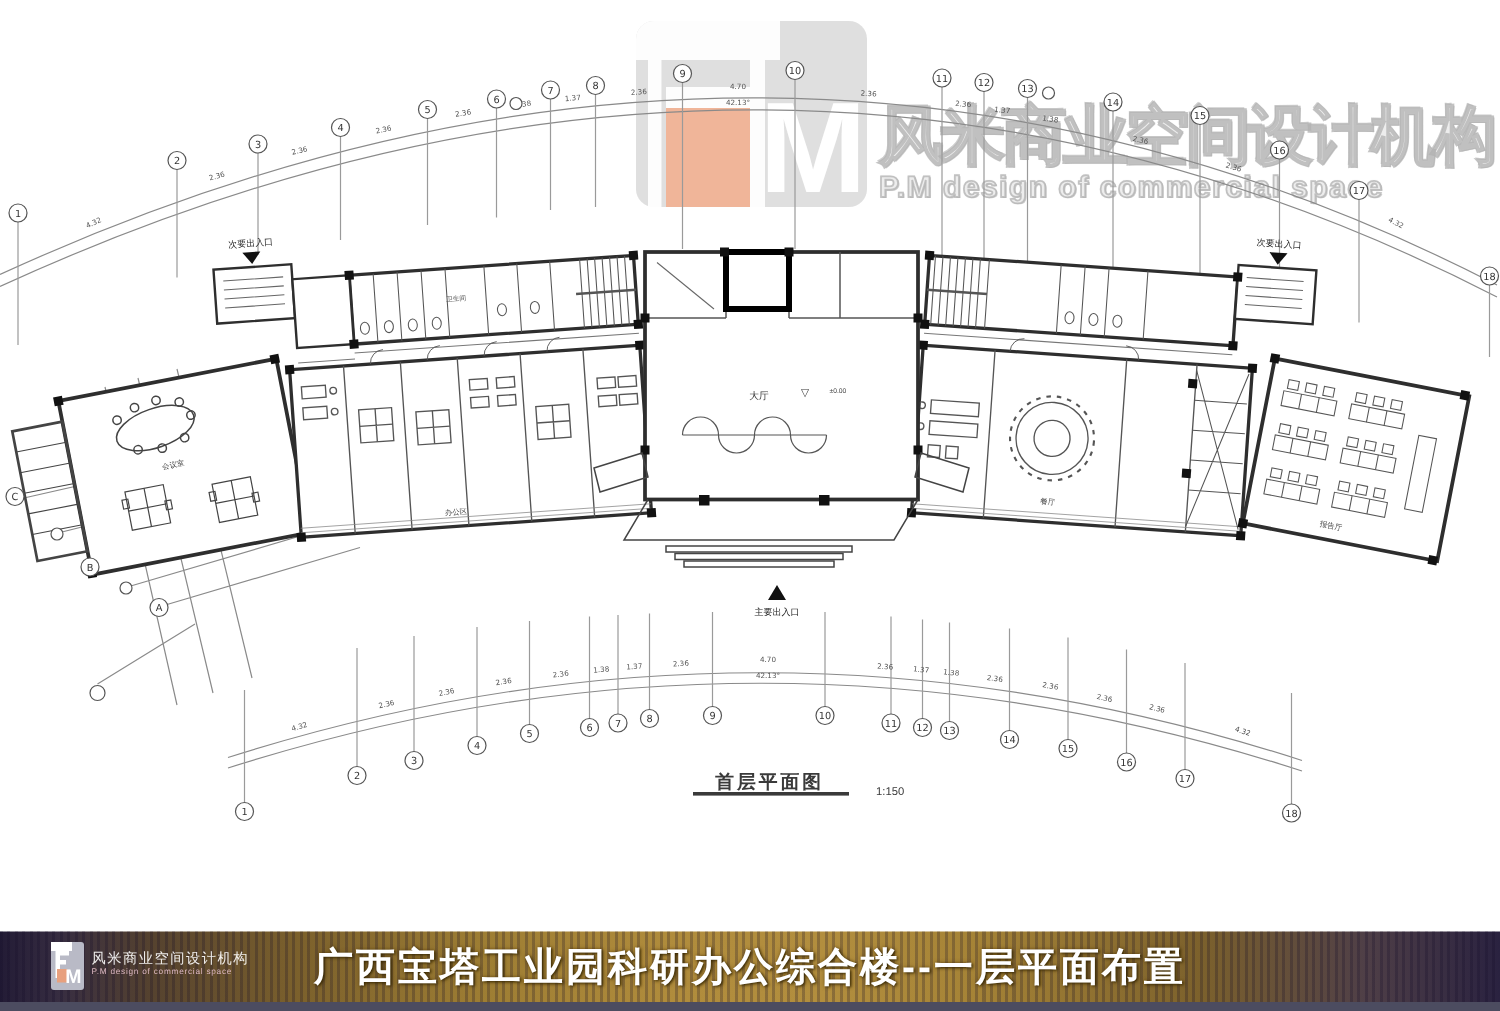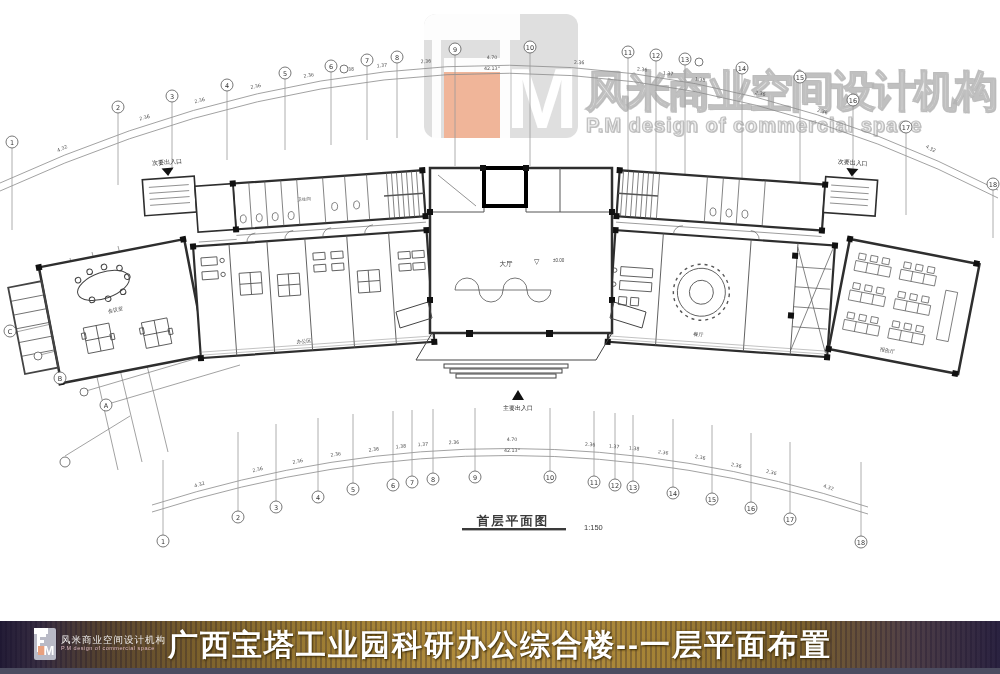--- a/index.html
+++ b/index.html
@@ -18,21 +18,21 @@
   
   .plansvg{position:absolute;left:0;top:0;z-index:2;}
   
   .footer{position:absolute;left:0;top:621px;width:1000px;height:47px;z-index:3;
     background:
       repeating-linear-gradient(90deg,rgba(20,12,40,.25) 0 2px,rgba(0,0,0,0) 2px 5px),
       linear-gradient(90deg,#231c36 0%,#372d41 4%,#55422f 10%,#7c612c 20%,#9d7d33 32%,
                       #b08c3c 45%,#b28e3e 55%,#a58336 65%,#7c612c 80%,#4f3f47 91%,#2a2240 100%);}
   .footer-strip{position:absolute;left:0;top:668px;width:1000px;height:6px;background:#4c4c60;z-index:3;}
   .footer-title{position:absolute;left:0;top:0;width:100%;text-align:center;line-height:47px;
-    font-size:30px;font-weight:bold;color:#fff;letter-spacing:2px;
+    font-size:26px;font-weight:bold;color:#fff;letter-spacing:2px;
     text-shadow:1px 1px 2px rgba(50,35,0,.9),0 0 3px rgba(90,60,10,.6);white-space:nowrap;}
   .footer-logo{position:absolute;left:34px;top:7px;display:flex;align-items:flex-start;}
   .fl-text{margin-left:5px;margin-top:6px;}
   .fl-cn{font-size:9.5px;color:rgba(255,255,255,.9);letter-spacing:1px;line-height:1.2;white-space:nowrap;}
   .fl-en{font-size:5.5px;color:rgba(228,190,200,.95);letter-spacing:.5px;line-height:1.2;white-space:nowrap;}
 </style>
 </head>
 <body>
 
 <div class="page">

